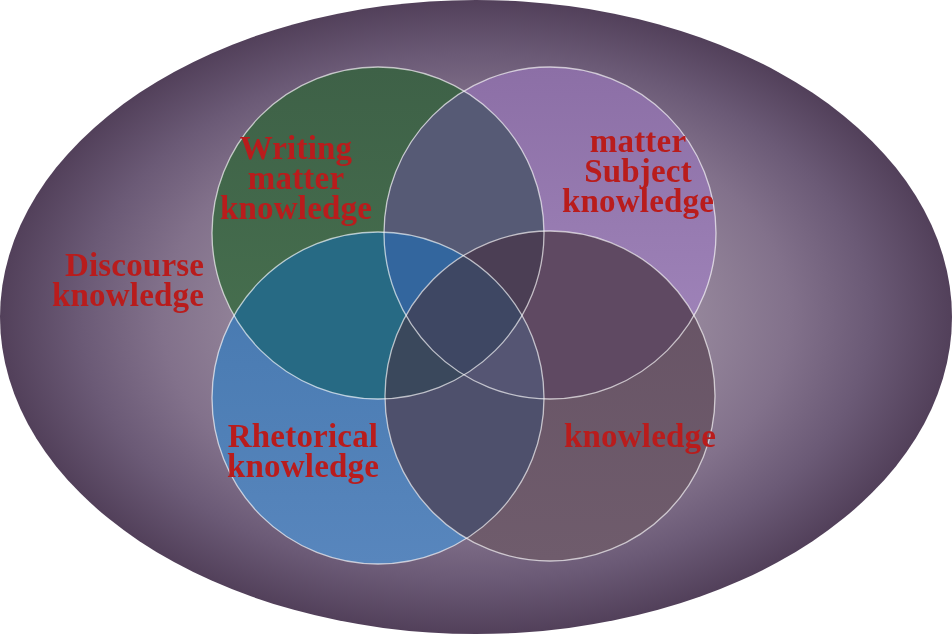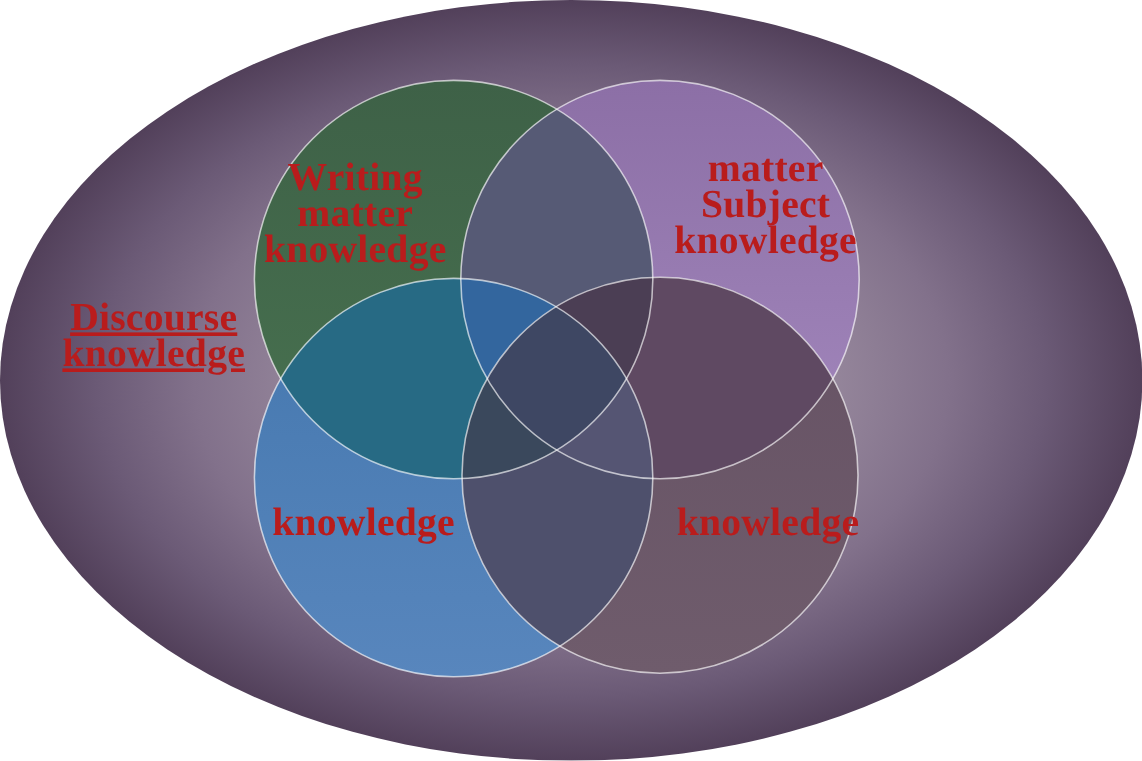--- a/index.html
+++ b/index.html
@@ -15,21 +15,21 @@
   .label {
     position: absolute;
     color: #b91c1c;
     font-size: 33px;
     line-height: 30px;
     font-weight: 600;
     letter-spacing: 0.2px;
     white-space: nowrap;
   }
   .label.centered { transform: translateX(-50%); text-align: center; }
-  .label.left-aligned { text-align: center; text-decoration: underline; }
+  .label.left-aligned { text-align: right; }
 </style>
 </head>
 <body>
 
 <div class="stage">
 
   <svg width="952" height="634" viewBox="0 0 952 634">
     <defs>
       <radialGradient id="bgGrad" cx="50%" cy="50%" r="50%">
         <stop offset="0%" stop-color="#9a8c9f"></stop>
@@ -133,20 +133,21 @@
     <div>knowledge</div>
   </div>
 
   <div class="label centered" style="left:638px; top:126px;">
     <div>matter</div>
     <div>Subject</div>
     <div>knowledge</div>
   </div>
 
   <div class="label centered" style="left:303px; top:421px;">
+    <div>Rhetorical</div>
     <div>knowledge</div>
   </div>
 
   <div class="label centered" style="left:640px; top:421px;">
     <div>knowledge</div>
   </div>
 
 </div>
 
 </body></html>

